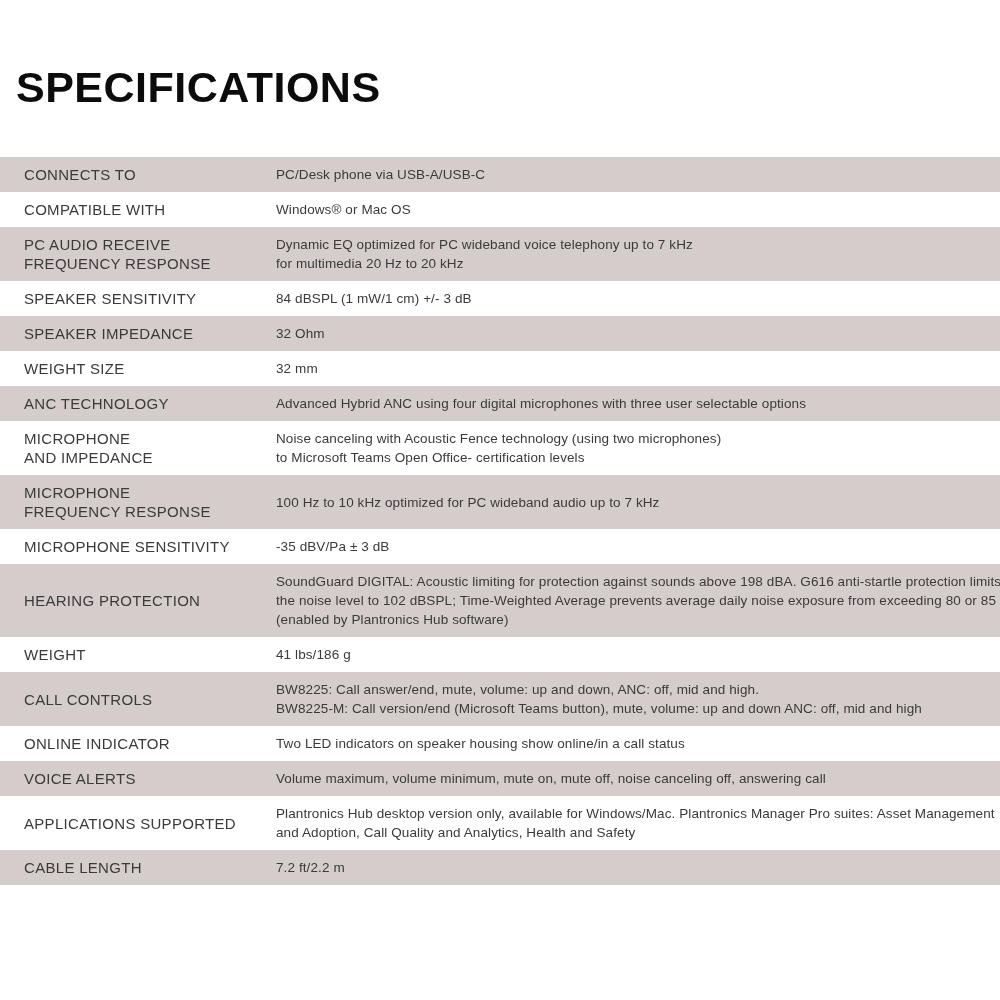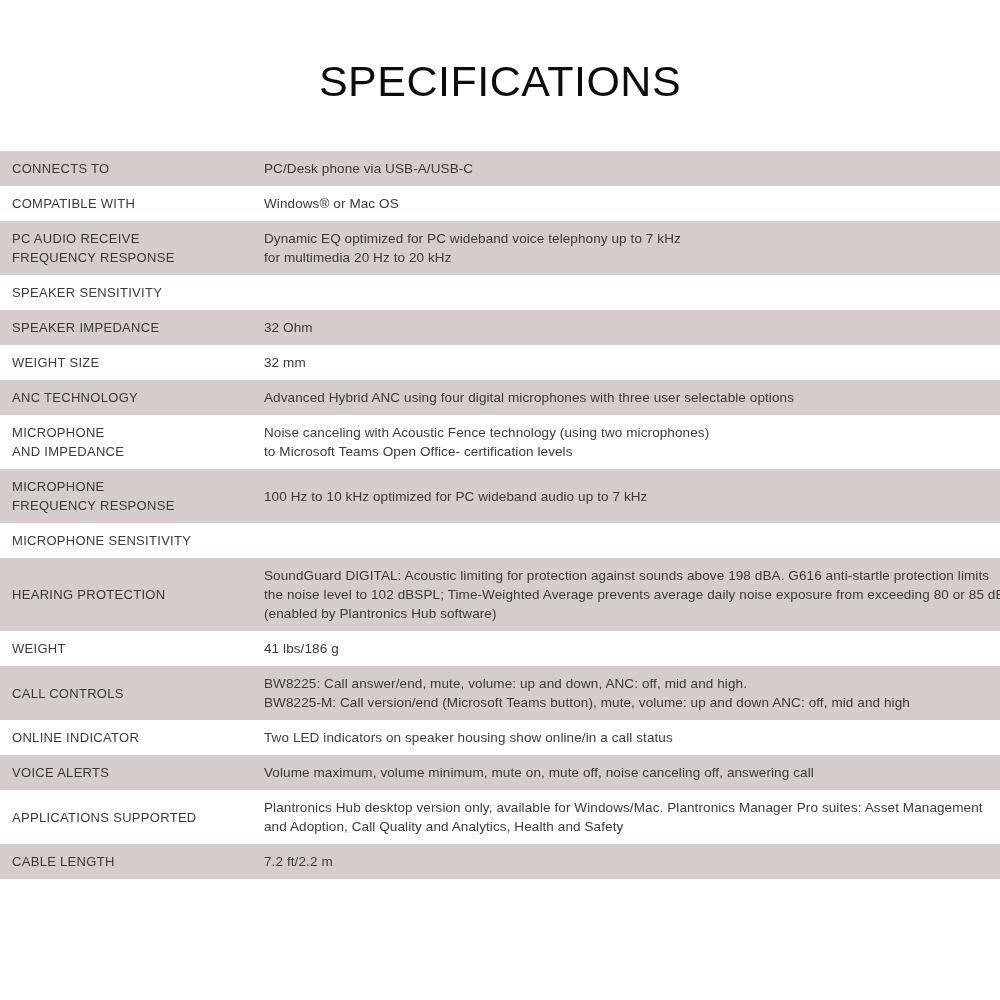--- a/index.html
+++ b/index.html
@@ -10,27 +10,26 @@
     overflow-x: hidden;
     font-family: "Liberation Sans", "DejaVu Sans", sans-serif;
   }
   .page {
     width: 1000px;
     height: 1000px;
     background: var(--row-bg, #ffffff);
     position: relative;
   }
   .page-title {
-    margin: 10px;
+    margin: 16px;
     padding-top: 46px;
     height: 50px;
     line-height: 50px;
-    text-align: center;
     font-size: 43px;
-    font-weight: normal;
+    font-weight: bold;
     letter-spacing: 0.5px;
     color: var(--title-color, #0c0c0c);
   }
   .spec-table {
     margin-top: 45px;
     width: 1000px;
   }
   .row {
     display: flex;
     align-items: center;
@@ -40,23 +39,24 @@
     overflow: hidden;
   }
   .row.alt {
     background: var(--row-alt-bg, #d5cdcb);
   }
   .label {
     flex: 0 0 264px;
     box-sizing: border-box;
     padding-left: 12px;
     color: var(--text-color, #3a3a3a);
-    font-size: 13px;
+    font-size: 15px;
     line-height: 19px;
     letter-spacing: 0.3px;
+    margin-left: 12px;
   }
   .value {
     flex: 1 1 auto;
     min-width: 0;
     color: var(--text-color, #3a3a3a);
     font-size: 13.5px;
     line-height: 19px;
     letter-spacing: 0.1px;
   }
   .line {
@@ -93,20 +93,23 @@
         </div>
         <div class="value">
           <div class="line">Dynamic EQ optimized for PC wideband voice telephony up to 7 kHz</div>
           <div class="line">for multimedia 20 Hz to 20 kHz</div>
         </div>
       </div>
       <div class="row">
         <div class="label">
           <div class="line">SPEAKER SENSITIVITY</div>
         </div>
+        <div class="value">
+          <div class="line">84 dBSPL (1 mW/1 cm) +/- 3 dB</div>
+        </div>
       </div>
       <div class="row alt">
         <div class="label">
           <div class="line">SPEAKER IMPEDANCE</div>
         </div>
         <div class="value">
           <div class="line">32 Ohm</div>
         </div>
       </div>
       <div class="row">
@@ -140,20 +143,23 @@
           <div class="line">MICROPHONE</div>
           <div class="line">FREQUENCY RESPONSE</div>
         </div>
         <div class="value">
           <div class="line">100 Hz to 10 kHz optimized for PC wideband audio up to 7 kHz</div>
         </div>
       </div>
       <div class="row">
         <div class="label">
           <div class="line">MICROPHONE SENSITIVITY</div>
+        </div>
+        <div class="value">
+          <div class="line">-35 dBV/Pa ± 3 dB</div>
         </div>
       </div>
       <div class="row alt">
         <div class="label">
           <div class="line">HEARING PROTECTION</div>
         </div>
         <div class="value">
           <div class="line">SoundGuard DIGITAL: Acoustic limiting for protection against sounds above 198 dBA. G616 anti-startle protection limits</div>
           <div class="line">the noise level to 102 dBSPL; Time-Weighted Average prevents average daily noise exposure from exceeding 80 or 85 dBA</div>
           <div class="line">(enabled by Plantronics Hub software)</div>

